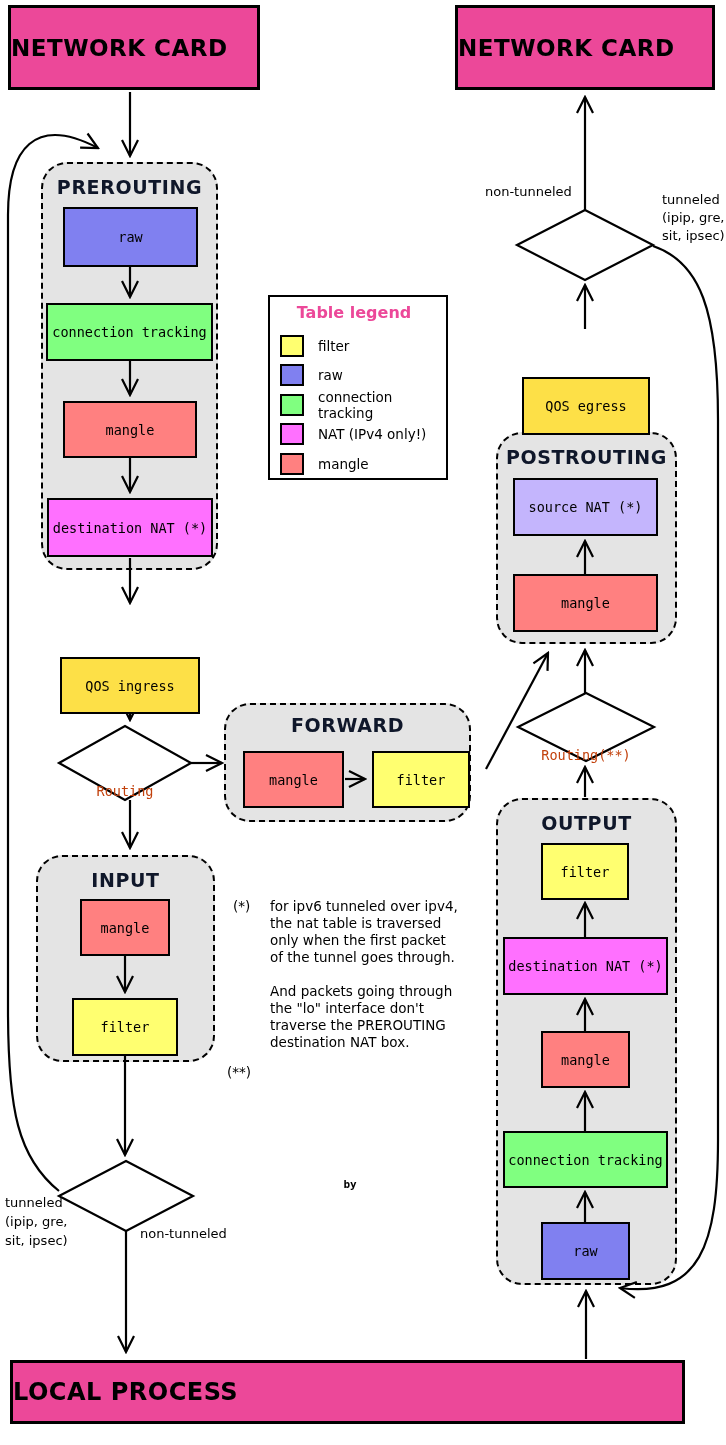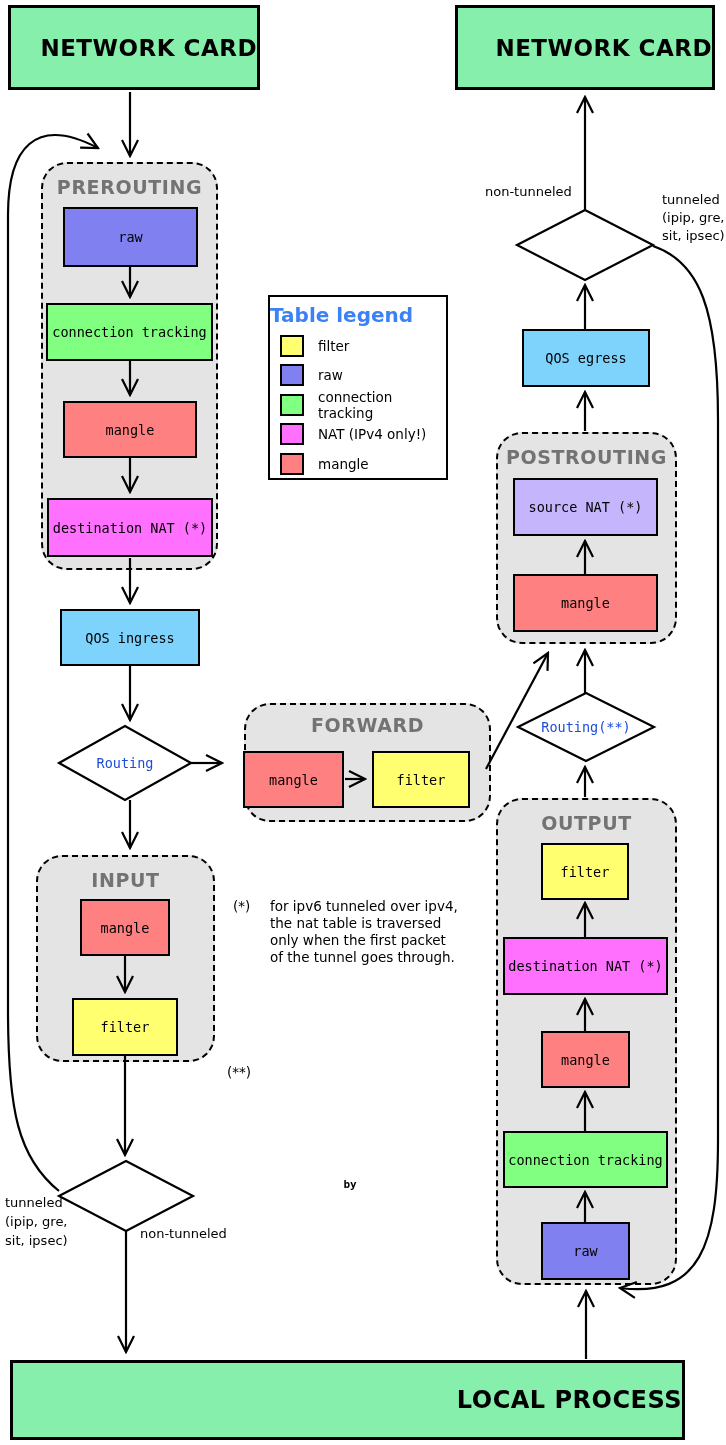--- a/index.html
+++ b/index.html
@@ -2,72 +2,72 @@
 <html><head>
 <meta charset="utf-8">
 <style>
   * { box-sizing: border-box; margin: 0; padding: 0; }
   html,body { background:#ffffff; }
   .canvas {
     position: relative; width: 726px; height: 1445px;
     background: #ffffff; font-family: "DejaVu Sans", sans-serif; overflow: hidden;
   }
   .bigbox {
-    position: absolute; border: 3px solid #000; background: #86efac; z-index: 2;
-    display: flex; align-items: center; justify-content: flex-end;
+    position: absolute; border: 3px solid #000; background: #ec4899; z-index: 2;
+    display: flex; align-items: center; justify-content: flex-start;
     font-weight: bold; font-size: 23px; letter-spacing: .5px; color:#000;
   }
   .chain {
     position: absolute; background: #e4e4e4; border: 2.5px dashed #000;
     border-radius: 26px; z-index: 0;
   }
   .chain-title {
     position: absolute; top: 12px; left: 0; right: 0; text-align: center;
-    font-weight: bold; font-size: 19px; letter-spacing: .6px; color:#737373;
+    font-weight: bold; font-size: 19px; letter-spacing: .6px; color:#0f172a;
   }
   .tbox {
     position: absolute; border: 2px solid #000; z-index: 2; color:#000;
     display: flex; align-items: center; justify-content: center;
     font-family: "DejaVu Sans Mono", monospace; font-size: 13.5px;
   }
-  .plain { background: #7dd3fc; border-width: 2.5px; }
+  .plain { background: #fde047; border-width: 2.5px; margin-top: 48px; }
   svg.flows { position: absolute; left: 0; top: 0; z-index: 1; }
   .lbl { position: absolute; z-index: 2; font-size: 13px; color: #000; }
   .pre { white-space: pre-line; }
   .dlabel {
-    position: absolute; z-index: 2; text-align: center; color:#1d4ed8;
-    font-family: "DejaVu Sans Mono", monospace; font-size: 13.5px;
+    position: absolute; z-index: 2; text-align: center; color:#c2410c;
+    font-family: "DejaVu Sans Mono", monospace; font-size: 13.5px; margin-top: 28px;
   }
   .legend {
     position: absolute; left: 268px; top: 295px; width: 180px; height: 185px;
     border: 2.5px solid #000; background: #fff; z-index: 2;
   }
   .legend-title {
-    text-align: left; font-weight: bold; font-size: 20px; padding: 6px 8px 0 0; color:#3b82f6;
+    text-align: center; font-weight: bold; font-size: 16px; padding: 6px 8px 0 0; color:#ec4899;
   }
   .legend-items { position: absolute; top: 34px; left: 10px; right: 4px; }
   .legend-row { display: flex; align-items: center; gap: 14px; height: 29.5px; }
   .swatch { width: 24px; height: 22px; border: 2px solid #000; flex: 0 0 auto; }
   .legend-label { font-size: 13.5px; color:#000; }
   .note { position:absolute; z-index:2; font-size: 13.5px; line-height: 17px; color:#000; }
   .credits { position:absolute; z-index:2; text-align:center; left:225px; width:250px; color:#000; }
   .credits.bold-mono { font-family:"DejaVu Sans Mono", monospace; font-weight:bold; font-size:13.5px; line-height:17px; }
 </style>
 </head>
 <body>
 
 <div class="canvas">
 
   <div class="chain" style="left:41px; top:162px; width:177px; height:408px;">
     <div class="chain-title">PREROUTING</div>
   </div>
   <div class="chain" style="left:36px; top:855px; width:179px; height:207px;">
     <div class="chain-title">INPUT</div>
   </div>
-  <div class="chain" style="left:244px; top:703px; width:247px; height:119px;">
+  <div class="chain" style="left:224px; top:703px; width:247px; height:119px;">
     <div class="chain-title" style="top:9px;">FORWARD</div>
   </div>
   <div class="chain" style="left:496px; top:432px; width:181px; height:212px;">
     <div class="chain-title">POSTROUTING</div>
   </div>
   <div class="chain" style="left:496px; top:798px; width:181px; height:487px;">
     <div class="chain-title">OUTPUT</div>
   </div>
 
   <svg class="flows" width="726" height="1445" viewBox="0 0 726 1445">
@@ -111,21 +111,21 @@
       <polygon points="59,1196 126,1161 193,1196 126,1231"></polygon>
     </g>
   </svg>
 
   <div class="bigbox" style="left:8px; top:5px; width:252px; height:85px;">
     <span>NETWORK CARD</span>
   </div>
   <div class="bigbox" style="left:455px; top:5px; width:260px; height:85px;">
     <span>NETWORK CARD</span>
   </div>
-  <div class="bigbox" style="left:10px; top:1360px; width:675px; height:80px; font-size:24px;">
+  <div class="bigbox" style="left:10px; top:1360px; width:675px; height:64px; font-size:24px;">
     <span>LOCAL PROCESS</span>
   </div>
 
   <div class="tbox" style="left: 63px; top: 207px; width: 135px; height: 60px; background-color: rgb(128, 128, 240);">
       <span>raw</span>
     </div>
   <div class="tbox" style="left: 46px; top: 303px; width: 167px; height: 58px; background-color: rgb(128, 255, 128);">
       <span>connection tracking</span>
     </div>
   <div class="tbox" style="left: 63px; top: 401px; width: 134px; height: 57px; background-color: rgb(255, 128, 128);">
@@ -215,17 +215,21 @@
   <div class="lbl pre" style="left:5px; top:1193px; line-height:19px;">tunneled
 (ipip, gre,
 sit, ipsec)</div>
   <div class="lbl" style="left:140px; top:1226px;">non-tunneled</div>
 
   <div class="note" style="left:233px; top:898px;">(*)</div>
   <div class="note pre" style="left:270px; top:898px; width:212px;">for ipv6 tunneled over ipv4,
 the nat table is traversed
 only when the first packet
 of the tunnel goes through.</div>
+  <div class="note pre" style="left:270px; top:983px; width:212px;">And packets going through
+the "lo" interface don't
+traverse the PREROUTING
+destination NAT box.</div>
   <div class="note" style="left:227px; top:1064px;">(**)</div>
 
   <div class="credits bold-mono" style="top:1176px; font-size:11px;">by</div>
 
 </div>
 
 </body></html>

